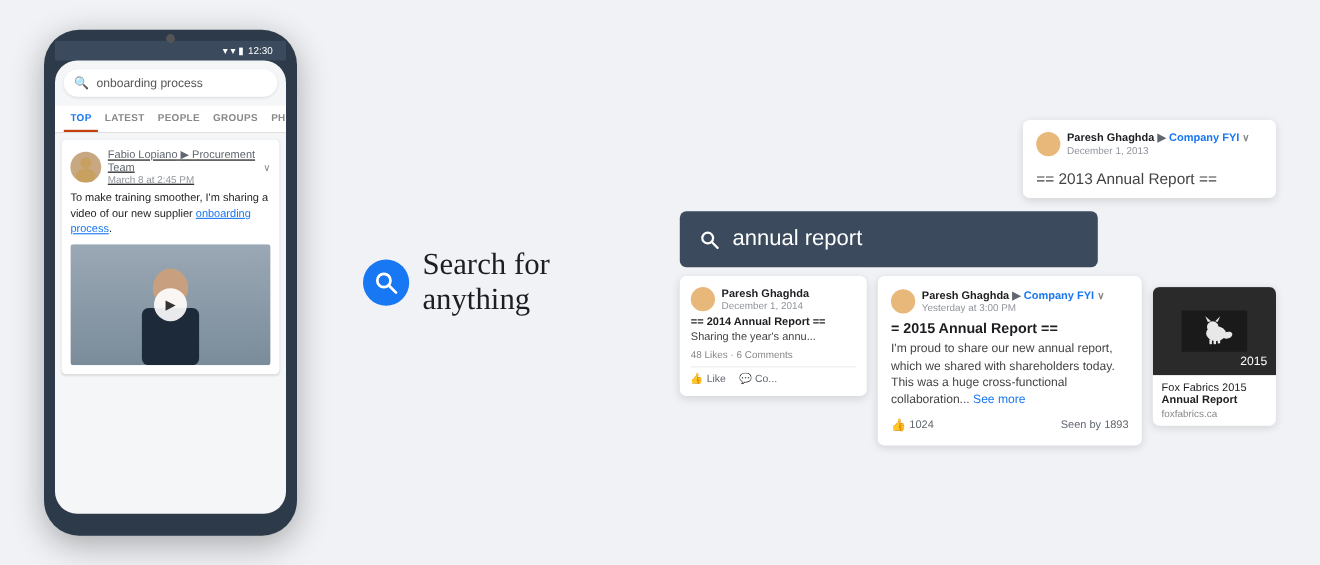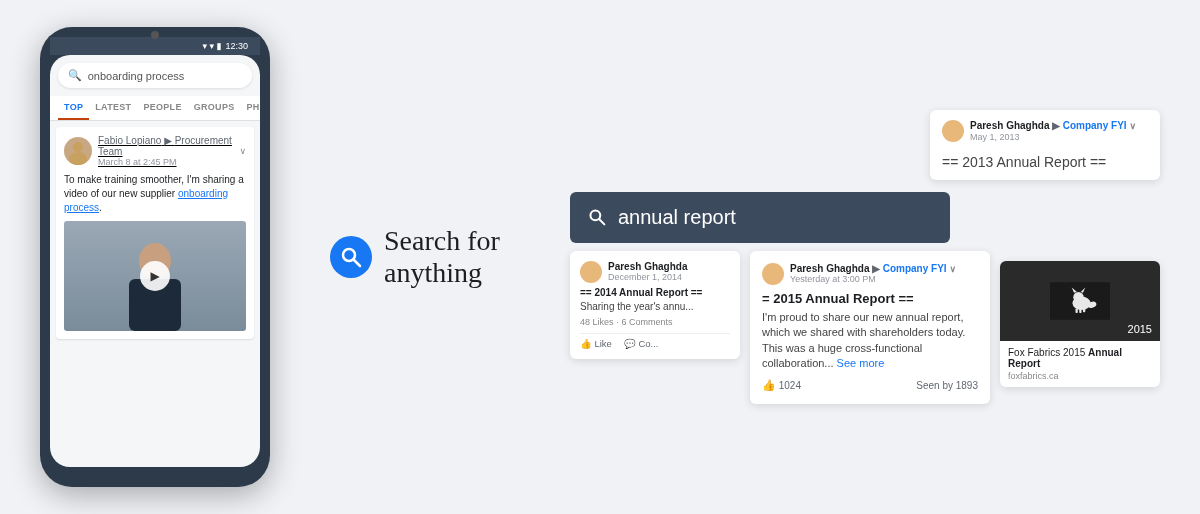--- a/index.html
+++ b/index.html
@@ -433,21 +433,21 @@
       font-size: 9px;
       color: #888;
       margin-top: 3px;
     }
 
     
     .file-card {
       background: white;
       border-radius: 6px;
       box-shadow: 0 2px 8px rgba(0,0,0,0.12);
-      width: 160px;
+      width: 112px;
       overflow: hidden;
       align-self: flex-start;
       margin-top: 10px;
     }
 
     .file-thumb {
       width: 100%;
       height: 80px;
       background: #2a2a2a;
       display: flex;
@@ -573,21 +573,21 @@
       <div class="mini-post-card" style="align-self:flex-end; width:230px; margin-bottom:4px;">
         <div class="mini-post-header">
           <div class="mini-avatar"></div>
           <div>
             <div class="mini-name">
               <span>Paresh Ghaghdа</span>
               <span style="color:#606770;"> ▶ </span>
               <span style="color:#1877f2;">Company FYI</span>
               <span style="color:#888; font-size:9px;"> ∨</span>
             </div>
-            <div class="mini-time">May 1, 2013</div>
+            <div class="mini-time">December 1, 2013</div>
           </div>
         </div>
         <div class="mini-text">== 2013 Annual Report ==</div>
       </div>
 
       <div class="search-box-large">
         <svg viewBox="0 0 22 22">
             <circle cx="9" cy="9" r="6"></circle>
             <line x1="13.5" y1="13.5" x2="20" y2="20"></line>
           </svg>

